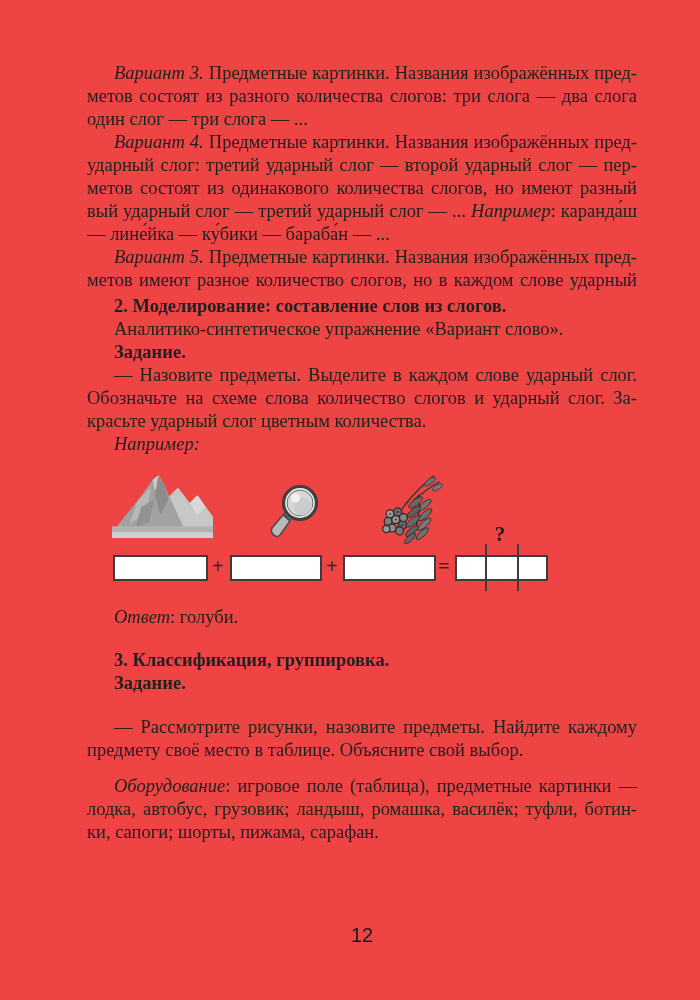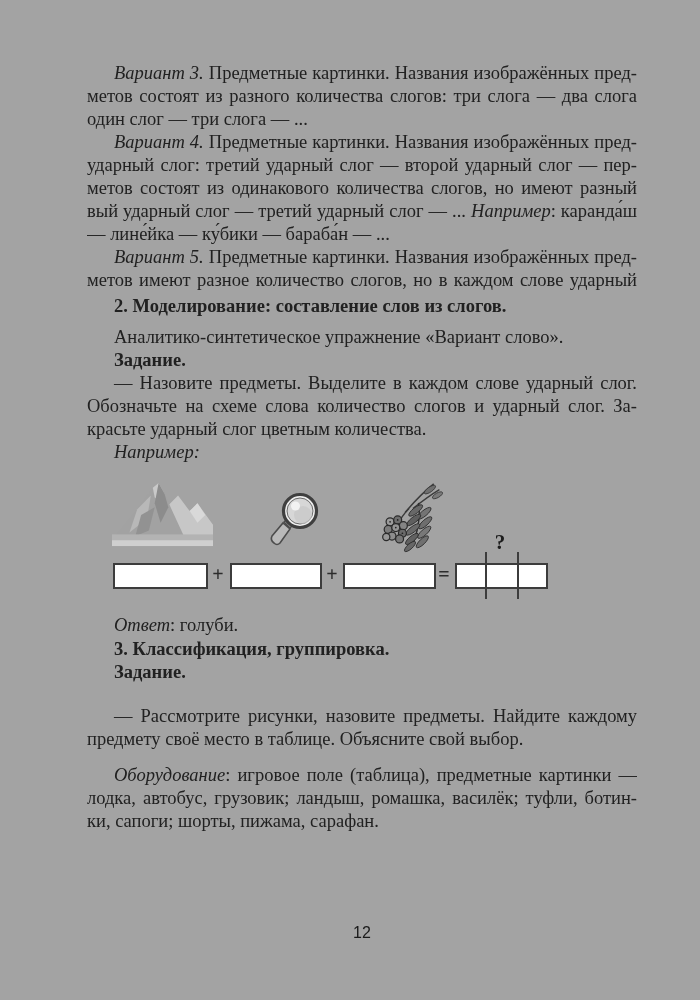--- a/index.html
+++ b/index.html
@@ -1,26 +1,26 @@
 <!DOCTYPE html>
 <html><head>
 <meta charset="utf-8">
 <style>
   html,body{margin:0;padding:0;background:#ffffff;}
-  .page{position:relative;width:700px;height:1000px;background:#a3a3a3;overflow:hidden;
+  .page{position:relative;width:700px;height:1000px;background:#ef4444;overflow:hidden;
         font-family:"Liberation Serif","DejaVu Serif",serif;color:#212121;}
   .textcol{position:absolute;left:87px;top:62px;width:550px;font-size:18.5px;}
   .block{margin:0;}
   .line{height:23px;line-height:23px;text-align:justify;text-align-last:justify;overflow:hidden;}
   .line.first{text-indent:27px;}
   .line.lastln{text-align-last:left;}
   .bh{font-weight:bold;}
   .it{font-style:italic;}
-  .m-h2{margin-top:3px;margin-bottom:8px;}
-  .m-h3{margin-top:1px;}
+  .m-h2{margin-top:3px;margin-bottom:0;}
+  .m-h3{margin-top:20px;}
   .m-dash2{margin-top:21px;}
   .m-equip{margin-top:13px;}
   
   .figure{position:relative;height:150px;}
   .fig-img{position:absolute;}
   .mountain{left:25px;top:16px;}
   .magnifier{left:176px;top:24px;}
   .rowan{left:287px;top:18px;}
   .sbox{position:absolute;top:99px;height:22px;border:2px solid #3c3c3c;background:#ffffff;}
   .b1{left:26px;width:91px;}
@@ -28,21 +28,21 @@
   .b3{left:256px;width:89px;}
   .b4{left:368px;width:89px;}
   .op{position:absolute;top:97px;height:26px;line-height:26px;width:22px;text-align:center;
       font-size:20px;font-weight:600;color:#2c2c2c;}
   .p1{left:120px;} .p2{left:234px;} .eq{left:346px;}
   .vline{position:absolute;top:88px;height:47px;width:2px;background:#3c3c3c;}
   .v1{left:398px;} .v2{left:430px;}
   .qmark{position:absolute;left:399px;top:66px;width:28px;text-align:center;
          font-size:21px;font-weight:bold;color:#1d1d1d;}
   .pagenum{position:absolute;top:924px;left:87px;width:550px;text-align:center;
-           font-family:"Liberation Sans","DejaVu Sans",sans-serif;font-size:16px;color:#1a1a1a;}
+           font-family:"Liberation Sans","DejaVu Sans",sans-serif;font-size:20px;color:#1a1a1a;}
 </style>
 </head>
 <body>
 
 <div class="page">
   <div class="textcol">
 
     <div>
         <div class="block bp">
           <div class="line first"><span class="it">Вариант 3.</span><span> Предметные картинки. Названия изображённых пред-</span></div>

